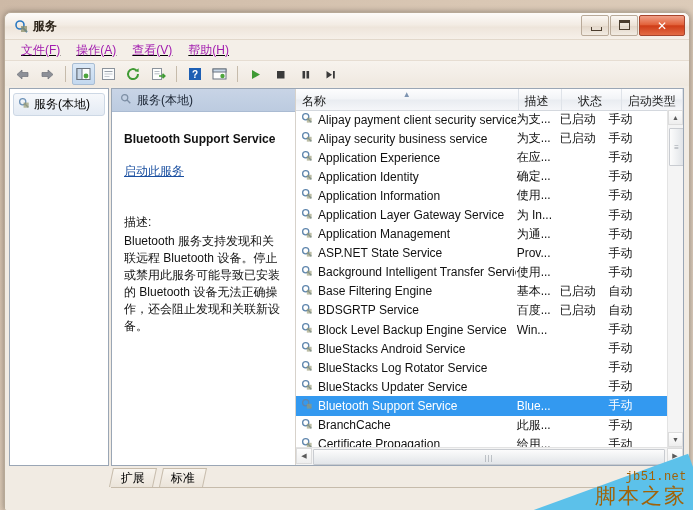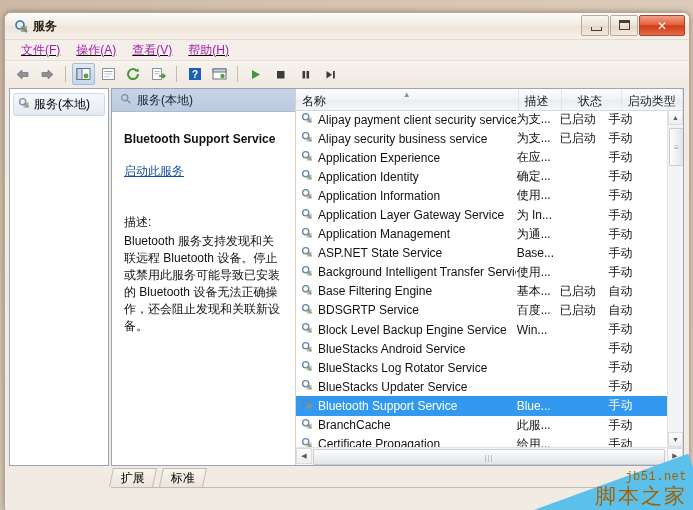--- a/index.html
+++ b/index.html
@@ -577,21 +577,21 @@
             </div>
             <div class="row">
               <div class="cell c-name">
                 <span><svg class="svc-icon" viewBox="0 0 14 14">
                     <circle cx="5.5" cy="5.5" r="3.6" fill="none" stroke="#5f86ad" stroke-width="1.5"></circle>
                     <line x1="8.2" y1="8.2" x2="12" y2="12" stroke="#5f86ad" stroke-width="1.6"></line>
                     <rect x="6.8" y="6.8" width="5.6" height="5.6" fill="#9a9b74" opacity=".65"></rect>
                   </svg></span>
                 <span>ASP.NET State Service</span>
               </div>
-              <div class="cell c-desc">Base...</div>
+              <div class="cell c-desc">Prov...</div>
               <div class="cell c-state"></div>
               <div class="cell c-start">手动</div>
             </div>
             <div class="row">
               <div class="cell c-name">
                 <span><svg class="svc-icon" viewBox="0 0 14 14">
                     <circle cx="5.5" cy="5.5" r="3.6" fill="none" stroke="#5f86ad" stroke-width="1.5"></circle>
                     <line x1="8.2" y1="8.2" x2="12" y2="12" stroke="#5f86ad" stroke-width="1.6"></line>
                     <rect x="6.8" y="6.8" width="5.6" height="5.6" fill="#9a9b74" opacity=".65"></rect>
                   </svg></span>

